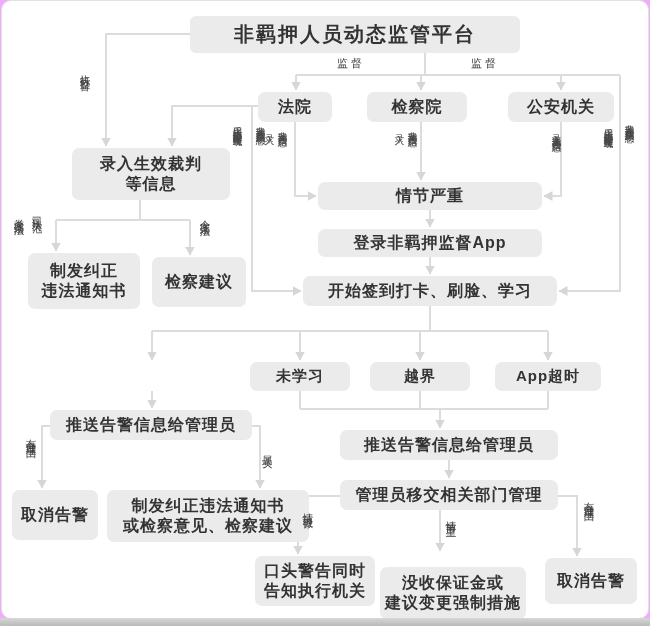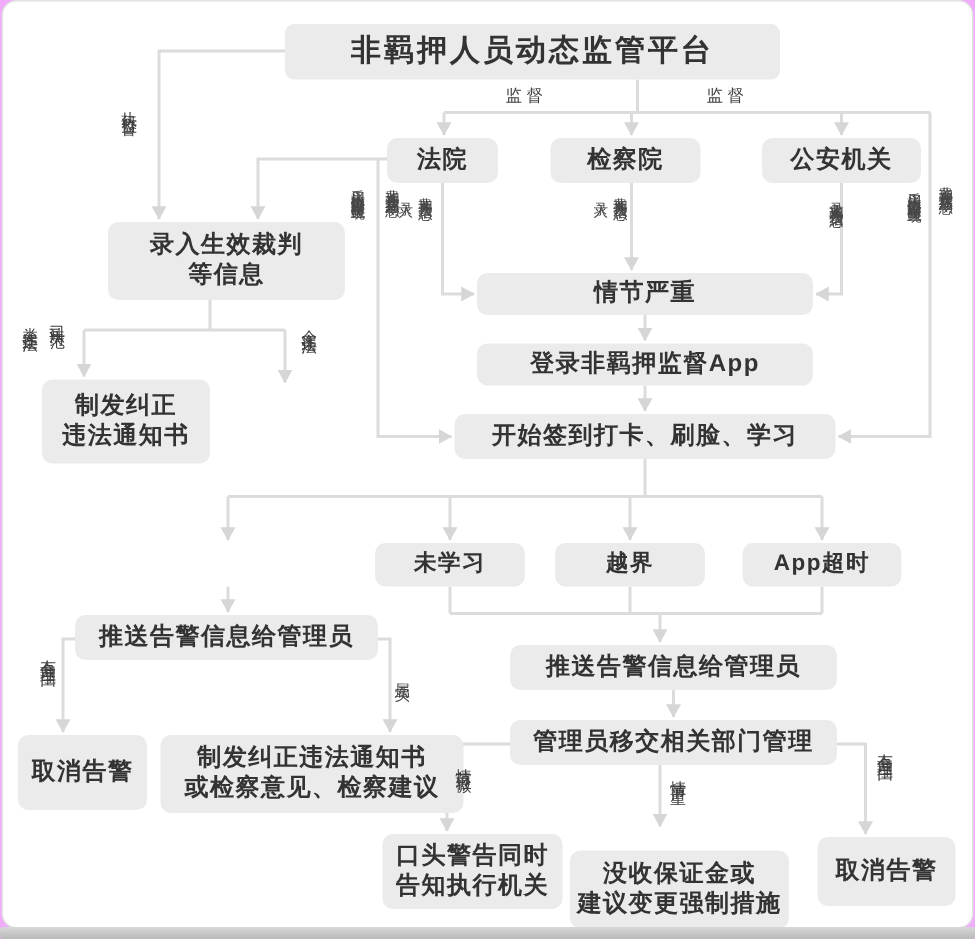--- a/index.html
+++ b/index.html
@@ -84,20 +84,21 @@
   </svg>
 
   <div class="node title" style="left:190px;top:16px;width:330px;height:37px">非羁押人员动态监管平台</div>
   <div class="node big" style="left:258px;top:92px;width:74px;height:30px">法院</div>
   <div class="node big" style="left:367px;top:92px;width:100px;height:30px">检察院</div>
   <div class="node big" style="left:508px;top:92px;width:106px;height:30px">公安机关</div>
   <div class="node big" style="left:72px;top:148px;width:158px;height:52px">录入生效裁判
 等信息</div>
   <div class="node big" style="left:28px;top:253px;width:112px;height:56px">制发纠正
 违法通知书</div>
+  <div class="node big" style="left:152px;top:257px;width:94px;height:50px">检察建议</div>
   <div class="node big" style="left:318px;top:182px;width:224px;height:28px">情节严重</div>
   <div class="node big" style="left:318px;top:229px;width:224px;height:28px">登录非羁押监督App</div>
   <div class="node big" style="left:303px;top:276px;width:254px;height:30px">开始签到打卡、刷脸、学习</div>
   <div class="node" style="left:250px;top:362px;width:100px;height:29px">未学习</div>
   <div class="node" style="left:370px;top:362px;width:100px;height:29px">越界</div>
   <div class="node" style="left:495px;top:362px;width:106px;height:29px">App超时</div>
   <div class="node big" style="left:50px;top:410px;width:202px;height:30px">推送告警信息给管理员</div>
   <div class="node big" style="left:12px;top:490px;width:86px;height:50px">取消告警</div>
   <div class="node big" style="left:107px;top:490px;width:202px;height:52px">制发纠正违法通知书
 或检察意见、检察建议</div>

